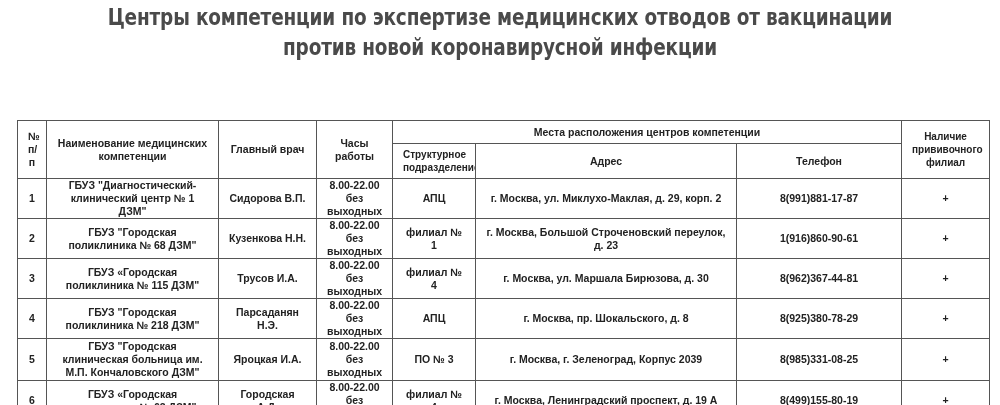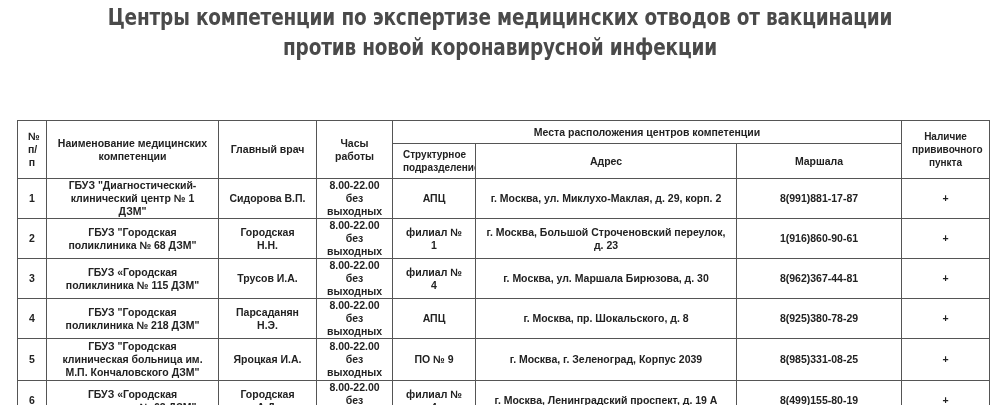--- a/index.html
+++ b/index.html
@@ -45,46 +45,46 @@
     <col style="width:165px">
     <col style="width:88px">
   </colgroup>
   <thead>
     <tr style="height:23px">
       <th rowspan="2" class="hdr">№ п/п</th>
       <th rowspan="2" class="hdr">Наименование медицинских компетенции</th>
       <th rowspan="2" class="hdr">Главный врач</th>
       <th rowspan="2" class="hdr">Часы работы</th>
       <th colspan="3" class="hdr">Места расположения центров компетенции</th>
-      <th rowspan="2" class="hdr small">Наличие прививочного пункта</th>
+      <th rowspan="2" class="hdr small">Наличие прививочного филиал</th>
     </tr>
     <tr style="height:35px">
       <th class="hdr small">Структурное подразделение</th>
       <th class="hdr">Адрес</th>
-      <th class="hdr">Маршала</th>
+      <th class="hdr">Телефон</th>
     </tr>
   </thead>
   <tbody>
     <tr style="height:33px">
       <td>1</td>
       <td>ГБУЗ "Диагностический-клинический центр № 1 ДЗМ"</td>
       <td>Сидорова В.П.</td>
       <td>
           <div>8.00-22.00</div>
           <div>без выходных</div>
         </td>
       <td>АПЦ</td>
       <td>г. Москва, ул. Миклухо-Маклая, д. 29, корп. 2</td>
       <td>8(991)881-17-87</td>
       <td>+</td>
     </tr>
     <tr style="height:32px">
       <td>2</td>
       <td>ГБУЗ "Городская поликлиника № 68 ДЗМ"</td>
-      <td>Городская Н.Н.</td>
+      <td>Кузенкова Н.Н.</td>
       <td>
           <div>8.00-22.00</div>
           <div>без выходных</div>
         </td>
       <td>филиал № 1</td>
       <td>г. Москва, Большой Строченовский переулок, д. 23</td>
       <td>1(916)860-90-61</td>
       <td>+</td>
     </tr>
     <tr style="height:32px">
@@ -114,21 +114,21 @@
       <td>+</td>
     </tr>
     <tr style="height:42px">
       <td>5</td>
       <td>ГБУЗ "Городская клиническая больница им. М.П. Кончаловского ДЗМ"</td>
       <td>Яроцкая И.А.</td>
       <td>
           <div>8.00-22.00</div>
           <div>без выходных</div>
         </td>
-      <td>ПО № 9</td>
+      <td>ПО № 3</td>
       <td>г. Москва, г. Зеленоград, Корпус 2039</td>
       <td>8(985)331-08-25</td>
       <td>+</td>
     </tr>
     <tr style="height:33px">
       <td>6</td>
       <td>ГБУЗ «Городская поликлиника № 62 ДЗМ"</td>
       <td>Городская А.Д.</td>
       <td>
           <div>8.00-22.00</div>

